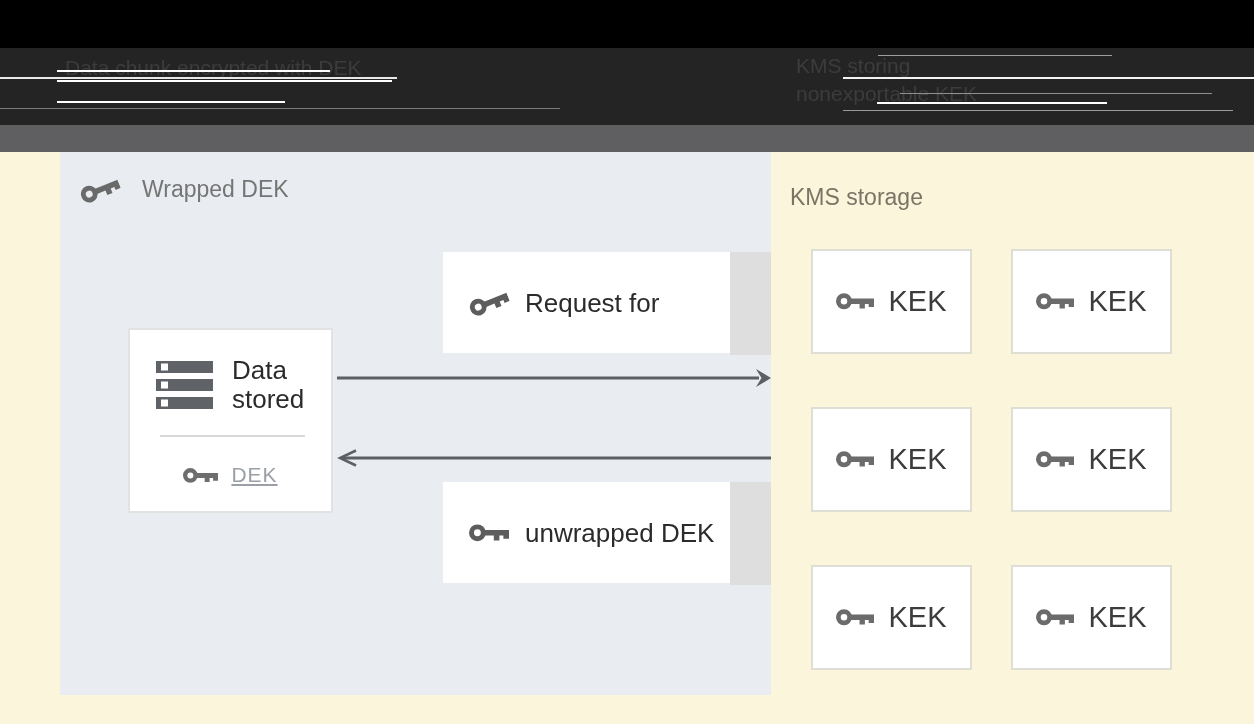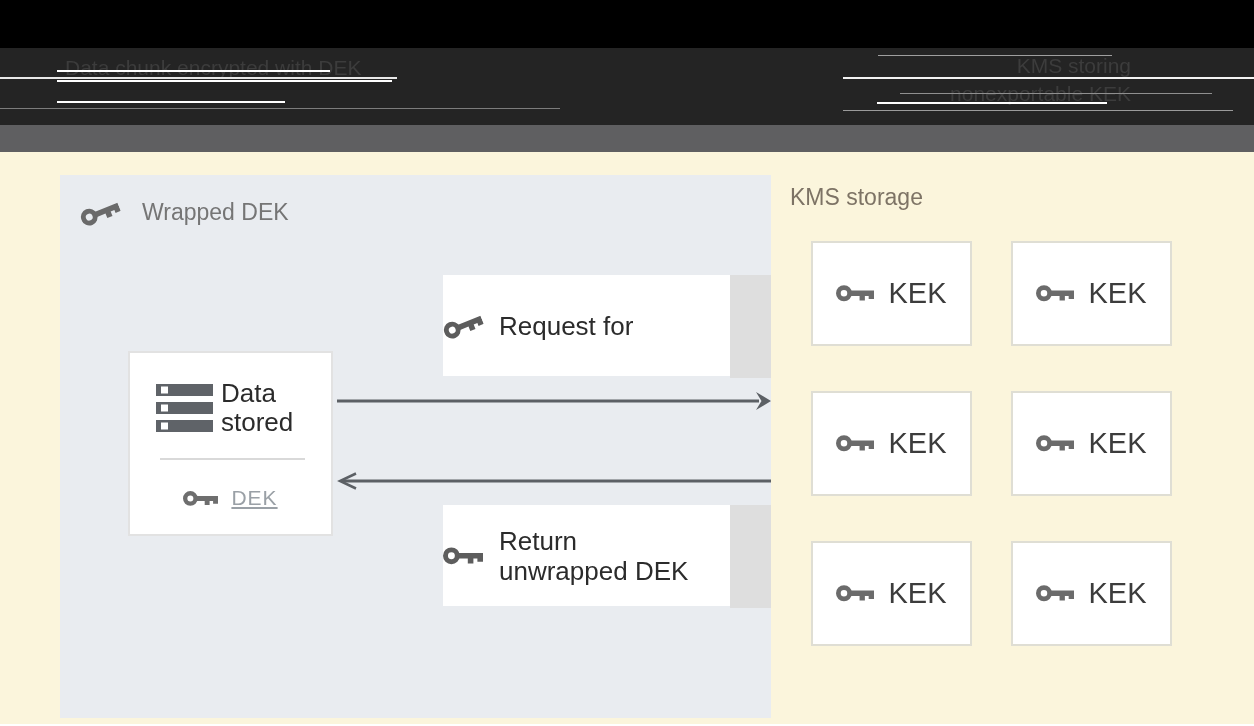--- a/index.html
+++ b/index.html
@@ -9,55 +9,55 @@
   *{margin:0;padding:0;box-sizing:border-box;}
   body{font-family:"Liberation Sans","DejaVu Sans",sans-serif;background:#fff;}
   .stage{position:relative;width:1254px;height:726px;overflow:hidden;background:var(--background);}
 
   
   .band-black{position:absolute;left:0;top:0;width:1254px;height:48px;background:var(--header-top);}
   .band-dark{position:absolute;left:0;top:48px;width:1254px;height:77px;background:var(--header-body);}
   .band-gray{position:absolute;left:0;top:125px;width:1254px;height:27px;background:var(--header-band);}
   .hdr-caption{position:absolute;color:#3c3c3c;font-size:21px;line-height:28px;z-index:2;}
   .hdr-left{left:65px;top:54px;text-align:left;text-decoration:underline;}
-  .hdr-right{left:831px;top:52px;width:300px;text-align:right;}
+  .hdr-right{left:796px;top:52px;width:300px;text-align:left;}
   .glitch{position:absolute;z-index:3;}
 
   
   .main{position:absolute;left:0;top:152px;width:1254px;height:574px;background:var(--background);}
-  .panel{position:absolute;left:60px;top:0;width:711px;height:543px;background:var(--panel);margin-top:23px;}
+  .panel{position:absolute;left:60px;top:0;width:711px;height:543px;background:var(--panel);}
 
   .panel-label{position:absolute;left:20px;top:24px;display:flex;align-items:center;gap:22px;}
   .panel-label .lbl{color:#757575;font-size:23px;}
   .icon{display:inline-flex;align-items:center;justify-content:center;color:var(--key-icon);}
   .icon svg{display:block;}
   .key-tilt{transform:rotate(-22deg);}
 
   .data-box{position:absolute;left:68px;top:176px;width:205px;height:185px;background:#fff;border:2px solid #e2e2e2;}
-  .db-top{position:absolute;left:26px;top:26px;display:flex;align-items:center;gap:8px;}
+  .db-top{position:absolute;left:26px;top:26px;display:flex;align-items:center;gap:19px;}
   .db-top .txt{font-size:26px;line-height:29px;color:var(--text-dark);}
   .db-divider{position:absolute;left:30px;top:105px;width:145px;border-top:2px solid #d9d9d9;}
   .db-dek{position:absolute;left:0;top:126px;width:100%;height:38px;display:flex;align-items:center;justify-content:center;gap:13px;}
   .db-dek .dek-lbl{font-size:21px;color:#9aa0a6;letter-spacing:1px;text-decoration:underline;}
 
-  .msg-box{position:absolute;width:287px;height:101px;background:#fff;display:flex;align-items:center;gap:16px;}
+  .msg-box{position:absolute;width:287px;height:101px;background:#fff;display:flex;align-items:center;gap:16px;padding-left:26px;}
   .msg-box .txt{font-size:26px;line-height:30px;color:var(--text-dark);}
   .req-box{left:383px;top:100px;}
   .ret-box{left:383px;top:330px;}
   .msg-strip{position:absolute;width:41px;height:103px;background:#dedede;}
   .strip-req{left:670px;top:100px;}
   .strip-ret{left:670px;top:330px;}
 
   .arrow{position:absolute;left:277px;width:434px;height:18px;color:var(--arrow);}
   .arrow-right{top:217px;}
   .arrow-left{top:297px;}
 
   .kms-label{position:absolute;left:790px;top:32px;color:#7d7365;font-size:23px;}
   .kek-grid{position:absolute;left:811px;top:89px;display:grid;grid-template-columns:161px 161px;column-gap:39px;row-gap:45px;}
-  .kek-box{width:161px;height:105px;background:#fff;border:2px solid #dfded4;display:flex;align-items:center;justify-content:center;gap:14px;}
+  .kek-box{width:161px;height:105px;background:#fff;border:2px solid #dfded4;display:flex;align-items:center;justify-content:center;gap:14px;margin-top:8px;}
   .kek-box .kek-lbl{font-size:29px;color:#3c3c3c;}
 
   .bottom-line{position:absolute;left:0;bottom:0;width:1254px;height:2px;background:#ffffff;}
 </style>
 </head>
 <body>
 
 <div class="stage">
 
   <div class="band-black"></div>
@@ -138,21 +138,20 @@
       <div class="msg-strip strip-req"></div>
 
       <div class="msg-box ret-box">
         <span class="icon" style="width:40px;color:#5d5d5d;">
             <svg viewBox="0 0 50 27" width="100%" xmlns="http://www.w3.org/2000/svg">
               <path fill="currentColor" fill-rule="evenodd" d="M10.5,3 a10.5,10.5 0 1,0 0,21 a10.5,10.5 0 1,0 0,-21 Z M10.5,9.2 a4.3,4.3 0 1,1 0,8.6 a4.3,4.3 0 1,1 0,-8.6 Z"></path>
               <path fill="currentColor" d="M19,10 H50 V21 H43 V17 H38 V23 H31 V17 H19 Z"></path>
             </svg>
           </span>
         <span class="txt">
-          <div>Return</div>
           <div>unwrapped DEK</div>
         </span>
       </div>
       <div class="msg-strip strip-ret"></div>
 
       <svg class="arrow arrow-right" viewBox="0 0 434 18">
         <line x1="0" y1="9" x2="422" y2="9" stroke="currentColor" stroke-width="3"></line>
         <polygon points="419,0 434,9 419,18 424.5,9" fill="currentColor"></polygon>
       </svg>
       <svg class="arrow arrow-left" viewBox="0 0 434 18">

